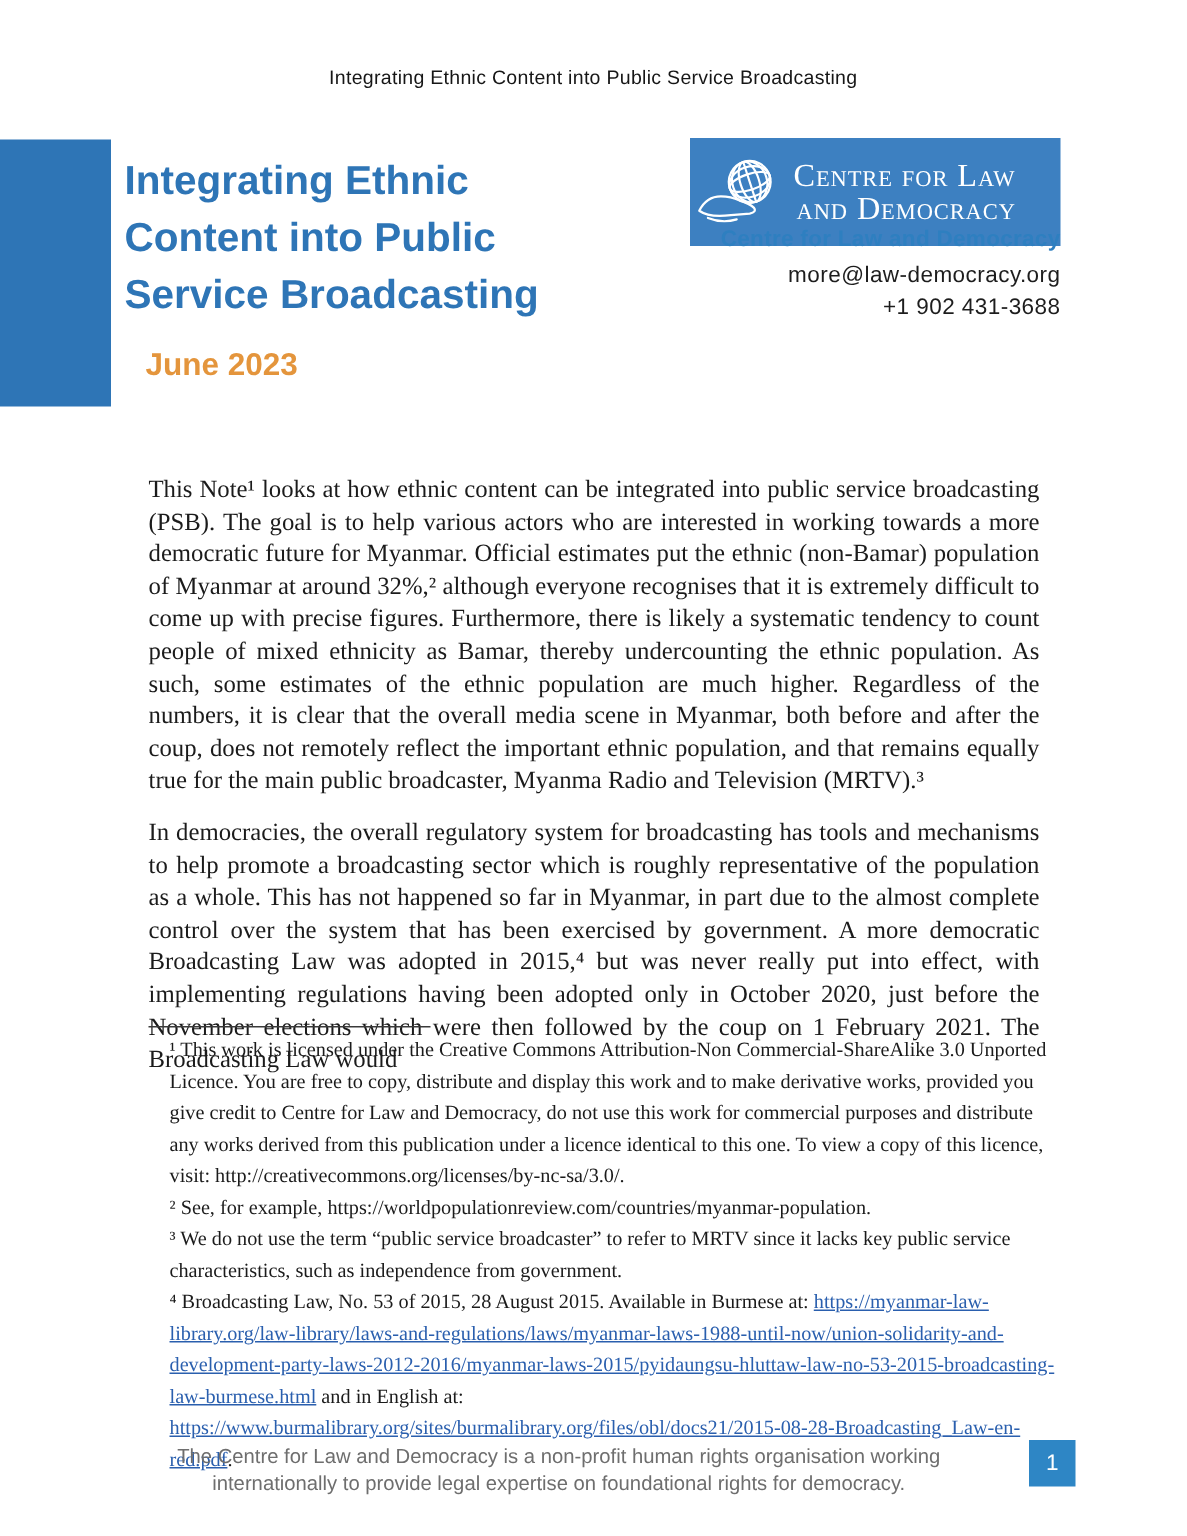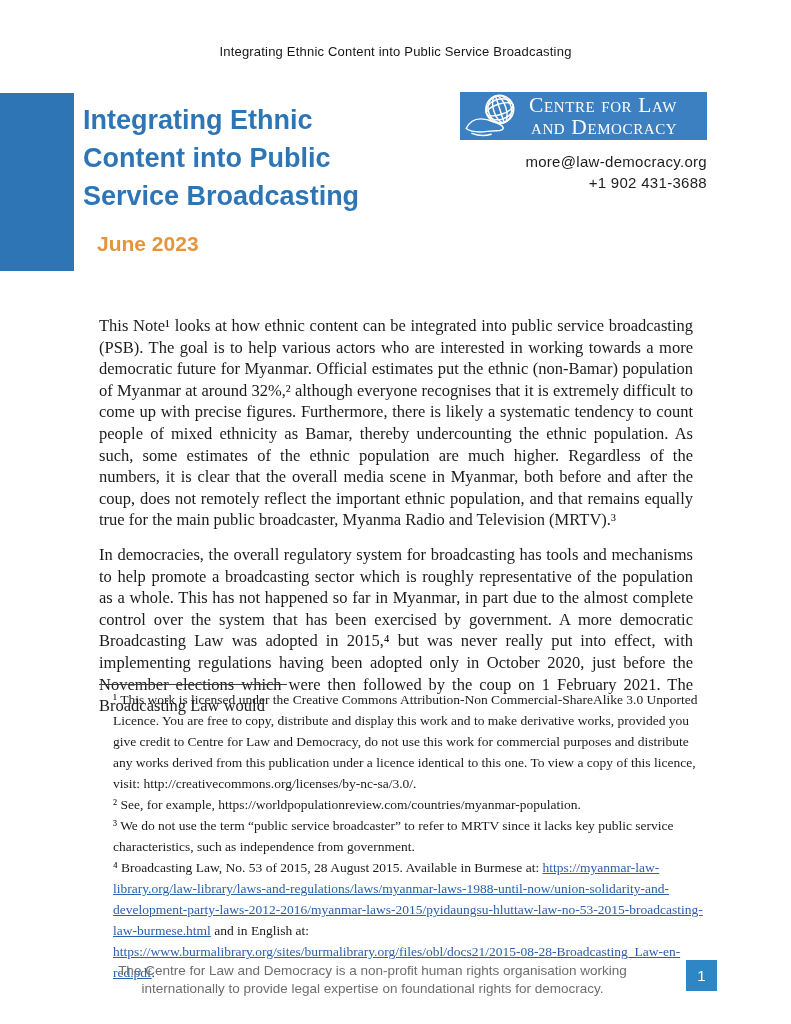--- a/index.html
+++ b/index.html
@@ -26,21 +26,21 @@
     position:absolute;left:83px;top:101px;width:340px;
     font-family:"Liberation Sans",sans-serif;font-weight:bold;
     font-size:27px;line-height:38px;color:var(--blue);white-space:pre-line;
   }
   .doc-date{
     position:absolute;left:97px;top:232px;
     font-family:"Liberation Sans",sans-serif;font-weight:bold;
     font-size:21px;color:var(--orange);
   }
   .logo-banner{
-    position:absolute;left:460px;top:92px;width:247px;height:48px;
+    position:absolute;left:460px;top:92px;width:247px;height:72px;
     background:var(--logo-blue);display:flex;align-items:center;
     padding:2px 6px 2px 4px;gap:3px;
   }
   .logo-icon{flex:0 0 auto;display:block;}
   .logo-text{
     color:#fff;font-family:"Liberation Serif",serif;font-variant:small-caps;
     font-size:21.5px;line-height:22px;letter-spacing:.6px;white-space:nowrap;
   }
   .logo-text .l2{padding-left:2px;}
   .contact{
@@ -102,20 +102,21 @@
         <path d="M8 44 q10 4 20 1"></path>
       </g>
     </svg>
     <div class="logo-text">
       <div class="l1">Centre for Law</div>
       <div class="l2">and Democracy</div>
     </div>
   </div>
 
   <div class="contact">
+    <div class="org">Centre for Law and Democracy</div>
     <div class="line">more@law-democracy.org</div>
     <div class="line">+1 902 431-3688</div>
   </div>
 
   <div class="body-text">
     <p>This Note¹ looks at how ethnic content can be integrated into public service broadcasting (PSB). The goal is to help various actors who are interested in working towards a more democratic future for Myanmar. Official estimates put the ethnic (non-Bamar) population of Myanmar at around 32%,² although everyone recognises that it is extremely difficult to come up with precise figures. Furthermore, there is likely a systematic tendency to count people of mixed ethnicity as Bamar, thereby undercounting the ethnic population. As such, some estimates of the ethnic population are much higher. Regardless of the numbers, it is clear that the overall media scene in Myanmar, both before and after the coup, does not remotely reflect the important ethnic population, and that remains equally true for the main public broadcaster, Myanma Radio and Television (MRTV).³</p>
     <p>In democracies, the overall regulatory system for broadcasting has tools and mechanisms to help promote a broadcasting sector which is roughly representative of the population as a whole. This has not happened so far in Myanmar, in part due to the almost complete control over the system that has been exercised by government. A more democratic Broadcasting Law was adopted in 2015,⁴ but was never really put into effect, with implementing regulations having been adopted only in October 2020, just before the November elections which were then followed by the coup on 1 February 2021. The Broadcasting Law would</p>
   </div>
 
   <div class="footnote-rule"></div>

